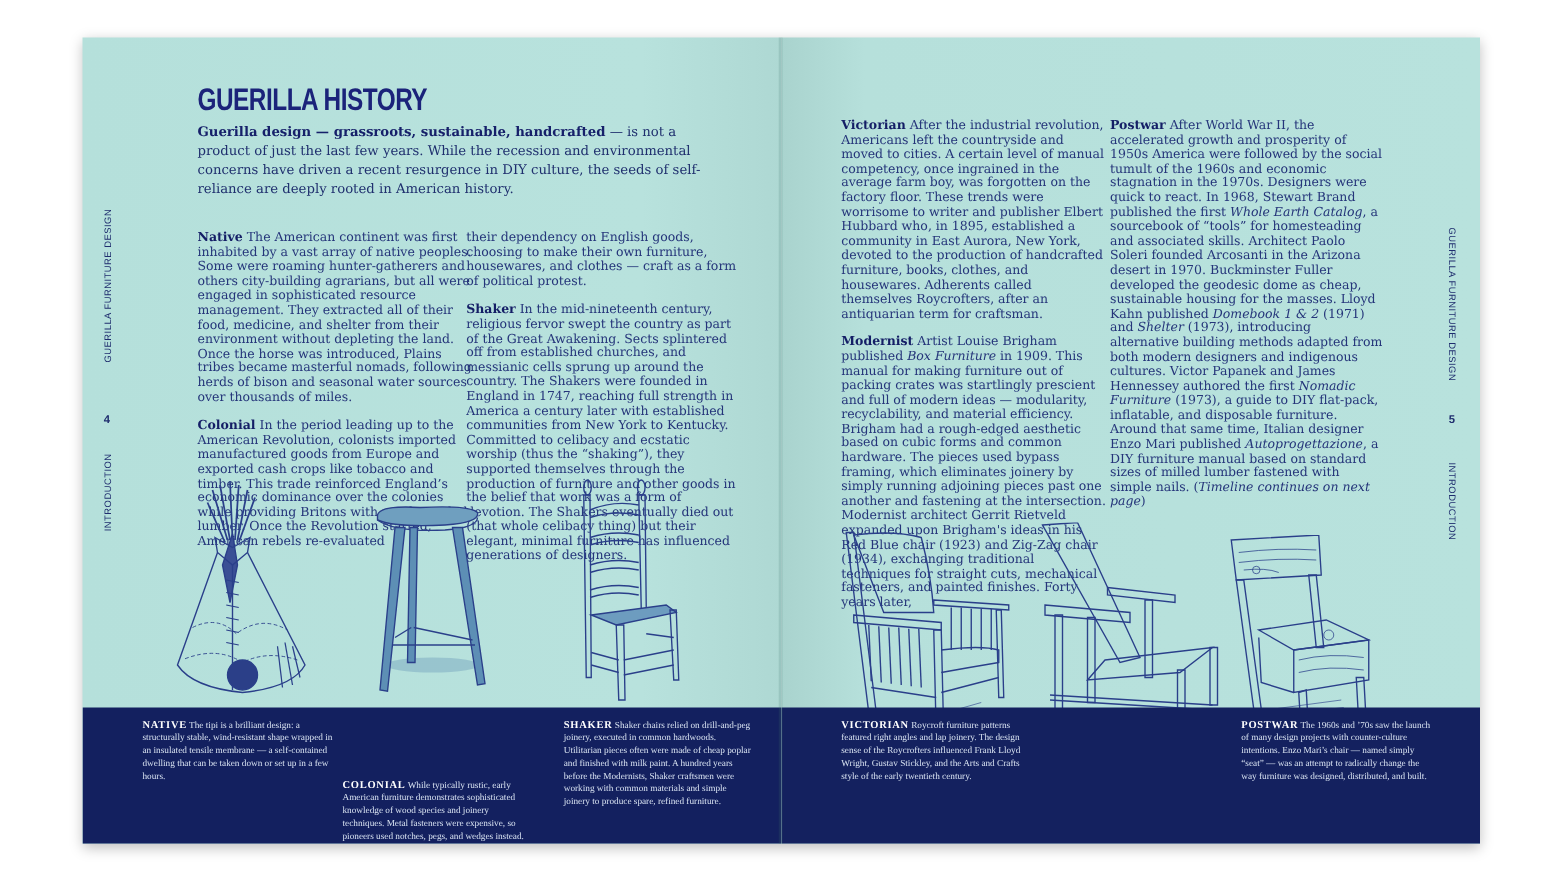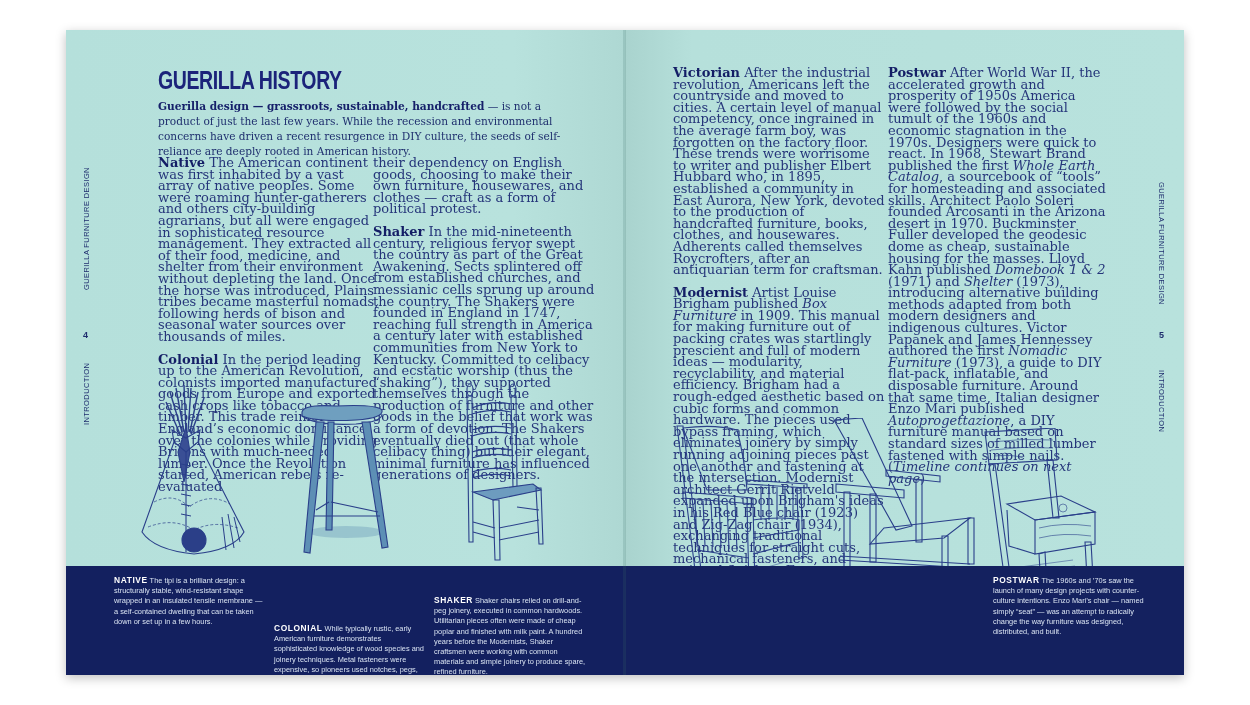--- a/index.html
+++ b/index.html
@@ -43,29 +43,29 @@
     font-size: 25px; color: #1b237a; letter-spacing: -0.5px;
     transform: scaleX(0.78); transform-origin: left top;
   }
   .lede {
     position: absolute; left: 92px; top: 69px; width: 425px;
     font-size: 10.6px; line-height: 15px; color: #1f2f6e;
   }
   .lede b { color: #16206a; text-align: right; }
 
   .col {
-    position: absolute; font-size: 13px; line-height: 11.6px; color: #25357a;
+    position: absolute; font-size: 10px; line-height: 11.6px; color: #25357a; margin-top: 28px;
   }
   .col p { margin-bottom: 11px; }
   .col b { color: #141e66; }
   .col i { font-style: italic; }
 
   .caption {
     position: absolute; top: 545px; width: 152px;
-    font-family: Liberation Sans, sans-serif; font-size: 7.4px; line-height: 10.2px;
+    font-family: Liberation Serif, serif; font-size: 7.4px; line-height: 10.2px;
     color: #d9e3f2;
   }
   .caption b { font-size: 8.4px; letter-spacing: 0.6px; color: #ffffff; }
 
   .illus { position: absolute; }
   .illus svg { display: block; }
 </style>
 </head>
 <body>
 
@@ -157,21 +157,21 @@
           <line x1="38" y1="146" x2="78" y2="138"></line>
         <line x1="12" y1="150" x2="34" y2="156"></line>
           <line x1="38" y1="158" x2="78" y2="150"></line>
         <line x1="56" y1="125" x2="78" y2="128"></line>
       </svg>
     </div>
 
     <div class="band"></div>
     <div class="caption" style="left:48px;"><b>NATIVE</b><span> The tipi is a brilliant design: a structurally stable, wind-resistant shape wrapped in an insulated tensile membrane — a self-contained dwelling that can be taken down or set up in a few hours.</span></div>
     <div class="caption" style="left:208px;margin-top:48px;"><b>COLONIAL</b><span> While typically rustic, early American furniture demonstrates sophisticated knowledge of wood species and joinery techniques. Metal fasteners were expensive, so pioneers used notches, pegs, and wedges instead.</span></div>
-    <div class="caption" style="left:368px;margin-top:20px;"><b>SHAKER</b><span> Shaker chairs relied on drill-and-peg joinery, executed in common hardwoods. Utilitarian pieces often were made of cheap poplar and finished with milk paint. A hundred years before the Modernists, Shaker craftsmen were working with common materials and simple joinery to produce spare, refined furniture.</span></div>
+    <div class="caption" style="left:385px;"><b>SHAKER</b><span> Shaker chairs relied on drill-and-peg joinery, executed in common hardwoods. Utilitarian pieces often were made of cheap poplar and finished with milk paint. A hundred years before the Modernists, Shaker craftsmen were working with common materials and simple joinery to produce spare, refined furniture.</span></div>
   </div>
 
   <div class="page right">
     <div class="vlabel" style="left:541px; top:152px;">GUERILLA FURNITURE DESIGN</div>
     <div class="pageno" style="left:534px; top:300px;">5</div>
     <div class="vlabel" style="left:541px; top:340px;">INTRODUCTION</div>
 
     <div class="col" style="left:48px; top:37px; width:212px;">
       <p><b>Victorian</b><span> After the industrial revolution, Americans left the countryside and moved to cities. A certain level of manual competency, once ingrained in the average farm boy, was forgotten on the factory floor. These trends were worrisome to writer and publisher Elbert Hubbard who, in 1895, established a community in East Aurora, New York, devoted to the production of handcrafted furniture, books, clothes, and housewares. Adherents called themselves Roycrofters, after an antiquarian term for craftsman.</span></p>
       <p><b>Modernist</b><span> Artist Louise Brigham published </span><i>Box Furniture</i><span> in 1909. This manual for making furniture out of packing crates was startlingly prescient and full of modern ideas — modularity, recyclability, and material efficiency. Brigham had a rough-edged aesthetic based on cubic forms and common hardware. The pieces used bypass framing, which eliminates joinery by simply running adjoining pieces past one another and fastening at the intersection. Modernist architect Gerrit Rietveld expanded upon Brigham's ideas in his Red Blue chair (1923) and Zig-Zag chair (1934), exchanging traditional techniques for straight cuts, mechanical fasteners, and painted finishes. Forty years later,</span></p>
@@ -253,17 +253,18 @@
         <path d="M56 126 L58 160 L64 160 L62 124 Z"></path>
         <path d="M102 114 L104 150 L110 150 L108 114 Z"></path>
         <g stroke-width="0.5">
             <line x1="30" y1="140" x2="90" y2="132"></line>
             <line x1="32" y1="145" x2="92" y2="138"></line>
           </g>
       </svg>
     </div>
 
     <div class="band"></div>
+    <div class="caption" style="left:48px;"><b>VICTORIAN</b><span> Roycroft furniture patterns featured right angles and lap joinery. The design sense of the Roycrofters influenced Frank Lloyd Wright, Gustav Stickley, and the Arts and Crafts style of the early twentieth century.</span></div>
     <div class="caption" style="left:368px;"><b>POSTWAR</b><span> The 1960s and ’70s saw the launch of many design projects with counter-culture intentions. Enzo Mari’s chair — named simply “seat” — was an attempt to radically change the way furniture was designed, distributed, and built.</span></div>
   </div>
 
   <div class="gutter"></div>
 </div>
 
 </body></html>

